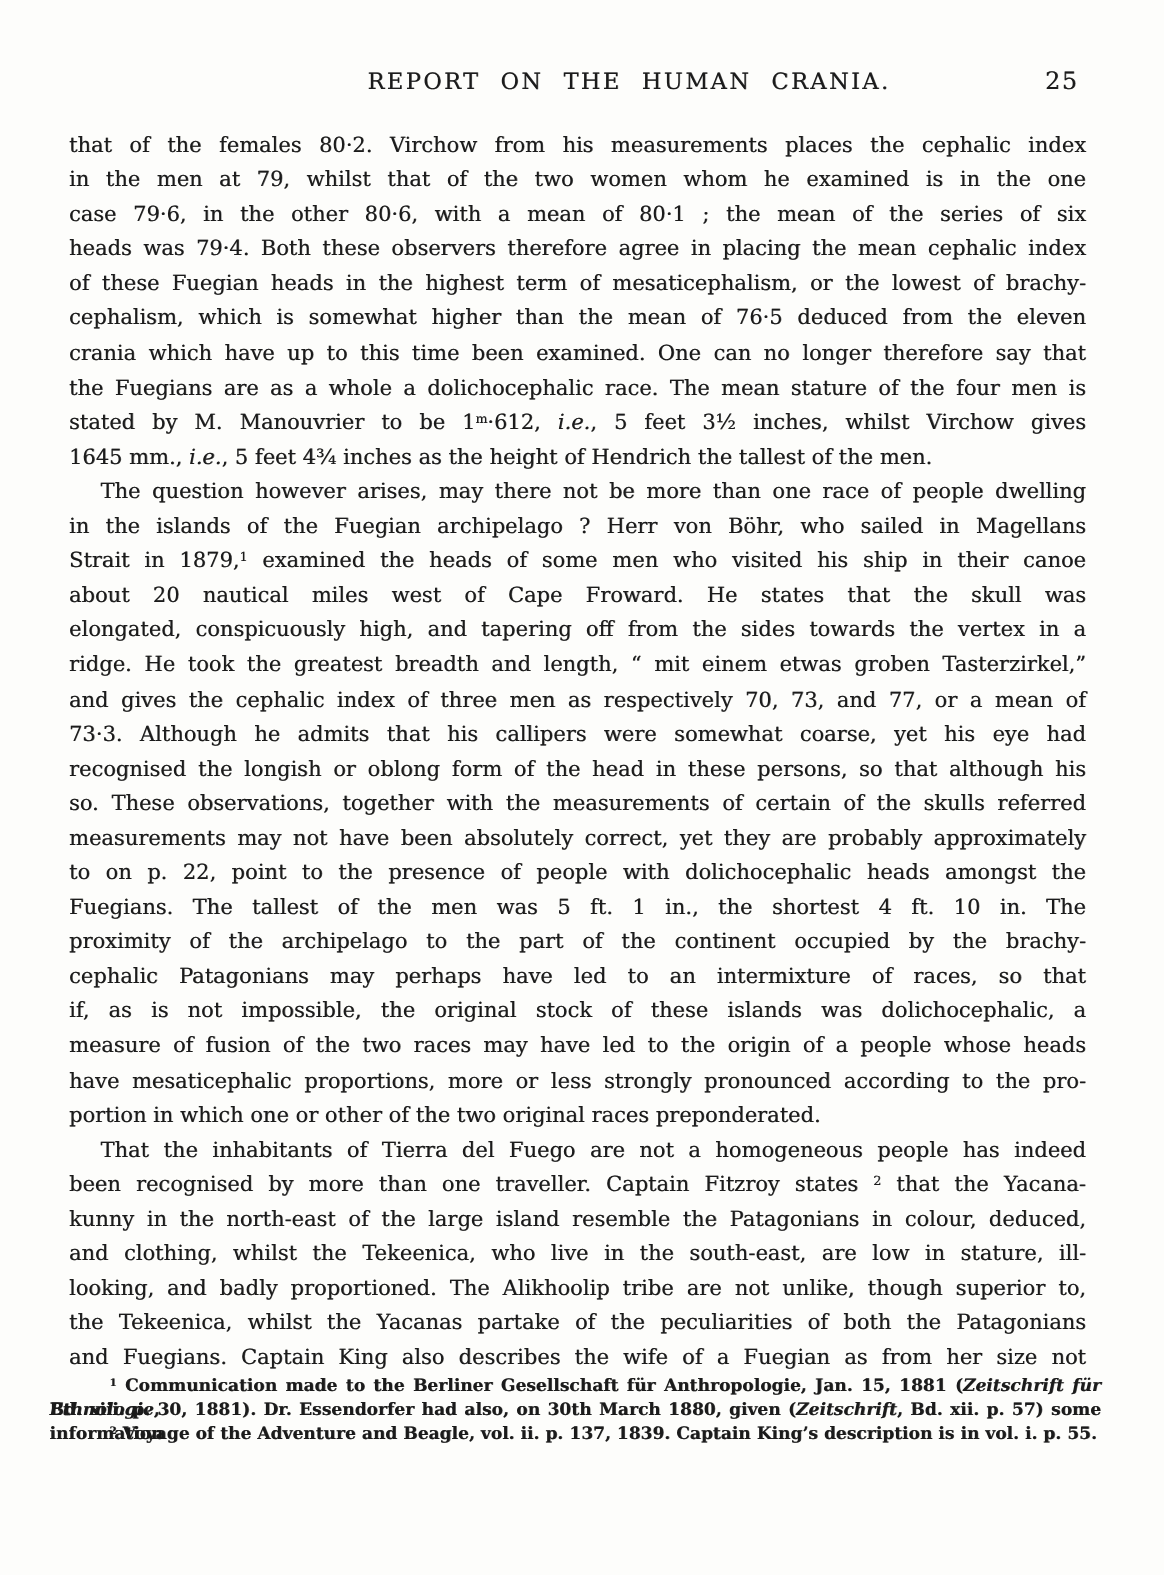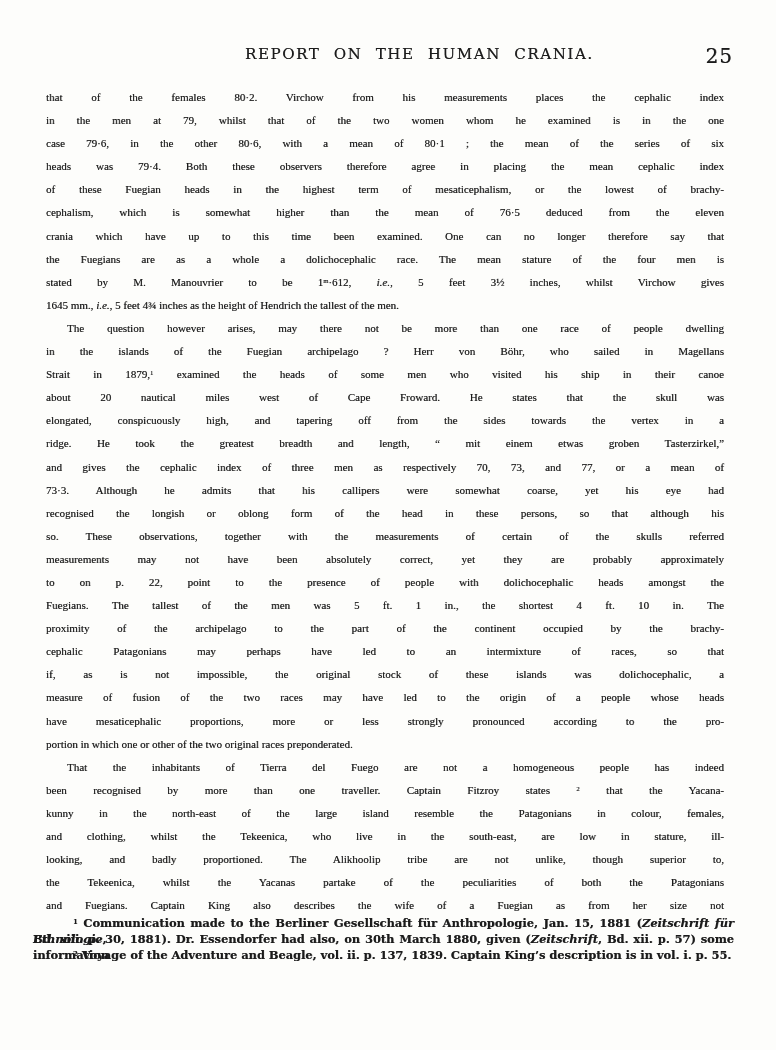--- a/index.html
+++ b/index.html
@@ -22,37 +22,36 @@
     left: 245px;
     top: 45px;
     font-size: 15px;
     letter-spacing: 1.6px;
     word-spacing: 7px;
     white-space: nowrap;
   }
   .page-number {
     position: absolute;
     top: 44px;
-    right: 43px;
-    font-size: 20px;
+    right: 57px;
+    font-size: 16px;
     letter-spacing: 1px;
   }
   .body-text {
     position: absolute;
     left: 46px;
     top: 86px;
     width: 678px;
   }
   .line {
     height: 23.1px;
     line-height: 23.1px;
-    font-size: 11px;
+    font-size: 14px;
     text-align: justify;
     text-align-last: left;
-    font-family: Liberation Serif, serif;
   }
   .line.jl { text-align-last: justify; }
   .line.ind { text-indent: 21px; }
   .footnotes {
     position: absolute;
     left: 33px;
     top: 916px;
     width: 701px;
     font-weight: bold;
   }
@@ -106,21 +105,21 @@
       <div class="line jl">to on p. 22, point to the presence of people with dolichocephalic heads amongst the</div>
       <div class="line jl">Fuegians.  The tallest of the men was 5 ft. 1 in., the shortest 4 ft. 10 in.  The</div>
       <div class="line jl">proximity of the archipelago to the part of the continent occupied by the brachy-</div>
       <div class="line jl">cephalic Patagonians may perhaps have led to an intermixture of races, so that</div>
       <div class="line jl">if, as is not impossible, the original stock of these islands was dolichocephalic, a</div>
       <div class="line jl">measure of fusion of the two races may have led to the origin of a people whose heads</div>
       <div class="line jl">have mesaticephalic proportions, more or less strongly pronounced according to the pro-</div>
       <div class="line">portion in which one or other of the two original races preponderated.</div>
       <div class="line jl ind">That the inhabitants of Tierra del Fuego are not a homogeneous people has indeed</div>
       <div class="line jl">been recognised by more than one traveller.  Captain Fitzroy states <sup>2</sup> that the Yacana-</div>
-      <div class="line jl">kunny in the north-east of the large island resemble the Patagonians in colour, females,</div>
+      <div class="line jl">kunny in the north-east of the large island resemble the Patagonians in colour, deduced,</div>
       <div class="line jl">and clothing, whilst the Tekeenica, who live in the south-east, are low in stature, ill-</div>
       <div class="line jl">looking, and badly proportioned.  The Alikhoolip tribe are not unlike, though superior to,</div>
       <div class="line jl">the Tekeenica, whilst the Yacanas partake of the peculiarities of both the Patagonians</div>
       <div class="line jl">and Fuegians.  Captain King also describes the wife of a Fuegian as from her size not</div>
     </main>
 
   <section class="footnotes" id="footnotes">
       <div class="fn-line jl ind"><sup>1</sup> Communication made to the Berliner Gesellschaft für Anthropologie, Jan. 15, 1881 (<i>Zeitschrift für Ethnologie</i>,</div>
       <div class="fn-line jl">Bd. xiii. p. 30, 1881).  Dr. Essendorfer had also, on 30th March 1880, given (<i>Zeitschrift</i>, Bd. xii. p. 57) some information</div>
       <div class="fn-line ind"><sup>2</sup> Voyage of the Adventure and Beagle, vol. ii. p. 137, 1839.  Captain King’s description is in vol. i. p. 55.</div>

